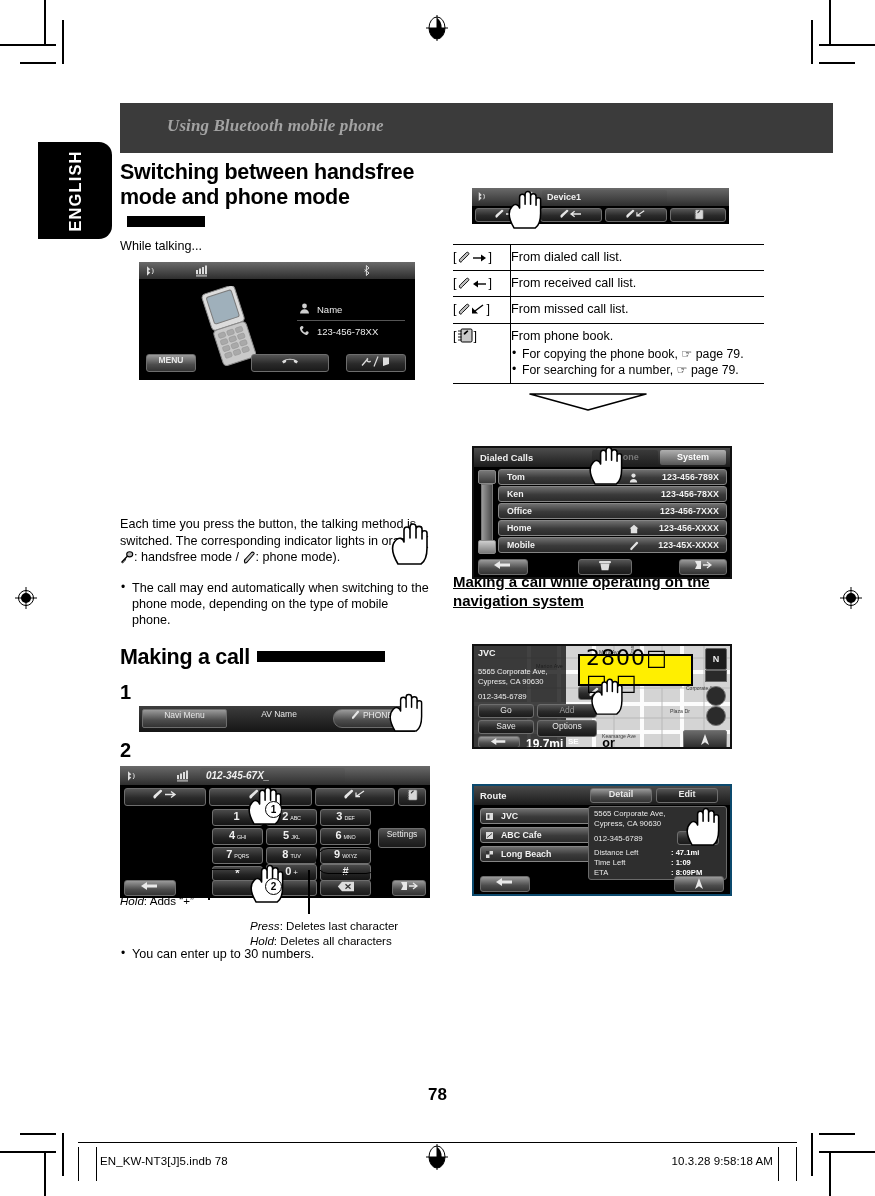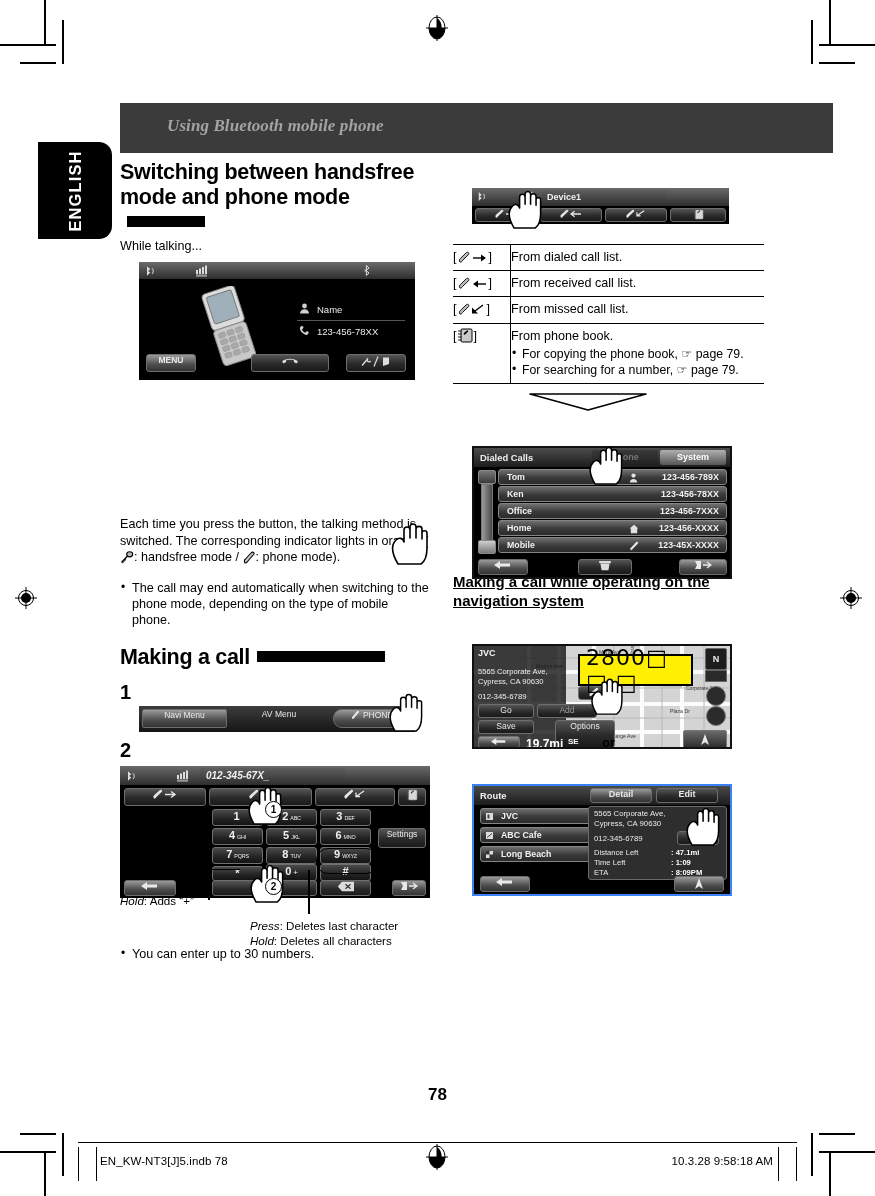--- a/index.html
+++ b/index.html
@@ -326,21 +326,21 @@
     <span>Making a call</span><span class="rule" style="width:128px;"></span>
   </h1>
 
   <div style="position:relative;margin-top:8px;height:34px;">
     <span class="step-num" style="position:absolute;left:0;top:4px;">1</span>
     <div class="screen" style="position:absolute;left:19px;top:0;width:276px;height:26px;background:linear-gradient(#3d3d3d,#151515);">
       <div class="btn3d lite" style="left:3px;top:3px;width:85px;height:19px;border-radius:2px;">
         <span>Navi Menu</span>
       </div>
       <div class="btn3d" style="left:92px;top:3px;width:96px;height:19px;border:none;background:none;">
-        <span>AV Menu</span>
+        <span>AV Name</span>
       </div>
       <div class="btn3d lite" style="left:194px;top:3px;width:78px;height:19px;border-radius:9px;gap:3px;">
         <span class="ic">
             <svg width="9" height="10" viewBox="0 0 9 10">
               <path d="M1.5 9 C.8 7.8 .8 7 1.8 6.2 L6.2 1 C7 .2 8.5 1 8 2.2 L3.6 7.6 C2.9 8.7 2.3 9.3 1.5 9 Z" fill="#e7e7e7"></path>
             </svg>
           </span>
         <span>PHONE</span>
       </div>
     </div>
@@ -810,21 +810,21 @@
       </div>
       <div class="btn3d" style="left:4px;top:58px;width:56px;height:14px;">
         <span>Go</span>
       </div>
       <div class="btn3d" style="left:63px;top:58px;width:60px;height:14px;color:#9a9a9a;">
         <span>Add</span>
       </div>
       <div class="btn3d" style="left:4px;top:74px;width:56px;height:14px;">
         <span>Save</span>
       </div>
-      <div class="btn3d" style="left:81px;top:74px;width:60px;height:28px;">
+      <div class="btn3d" style="left:63px;top:74px;width:60px;height:17px;">
         <span>Options</span>
       </div>
       <div class="btn3d lite" style="left:4px;top:90px;width:42px;height:12px;">
         <span class="ic">
             <svg width="20" height="9" viewBox="0 0 22 10">
               <path d="M8 1 L2 5 L8 9 L8 6.5 L18 6.5 L18 3.5 L8 3.5 Z" fill="#e9e9e9"></path>
             </svg>
           </span>
       </div>
       <span style="position:absolute;left:52px;top:91px;color:#fff;font-size:12px;font-weight:bold;">19.7mi</span>
@@ -858,21 +858,21 @@
     <div class="hand" style="position:absolute;left:135px;top:58px;">
       <svg width="40" height="42" viewBox="0 0 46 48">
         <path d="M10 46 C4 36 3 27 8 22 C11 19 15 20 16 24 L16 12 C16 8 22 8 22 12 L22 20 L22 9 C22 5 28 5 28 9 L28 20 L28 11 C28 7.5 34 7.5 34 11 L34 21 L34 15 C34 12 39 12 39 15 L39 30 C39 39 36 44 33 46 Z" fill="#fff" stroke="#000" stroke-width="1.7" stroke-linejoin="round"></path>
       </svg>
     </div>
   </div>
 
   <div class="orlabel" style="position:relative;width:311px;margin-top:2px;">or</div>
 
   <div style="position:relative;height:120px;margin-top:6px;">
-    <div class="screen" style="position:absolute;left:19px;top:0;width:260px;height:112px;border:2px solid #3b82f6;box-sizing:border-box;">
+    <div class="screen" style="position:absolute;left:19px;top:0;width:260px;height:112px;border:2px solid #0c4a6e;box-sizing:border-box;">
       <div style="position:absolute;left:0;top:0;width:100%;height:19px;background:linear-gradient(#4a4a4a,#1b1b1b);"></div>
       <span style="position:absolute;left:6px;top:4px;color:#eee;font-size:9.4px;font-weight:bold;">Route</span>
       <div class="btn3d lite" style="left:116px;top:2px;width:62px;height:15px;font-weight:bold;font-size:9px;">
         <span>Detail</span>
       </div>
       <div class="btn3d" style="left:182px;top:2px;width:62px;height:15px;font-weight:bold;font-size:9px;">
         <span>Edit</span>
       </div>
 
       <div class="row-item" style="left:6px;top:22px;width:145px;height:16px;">

